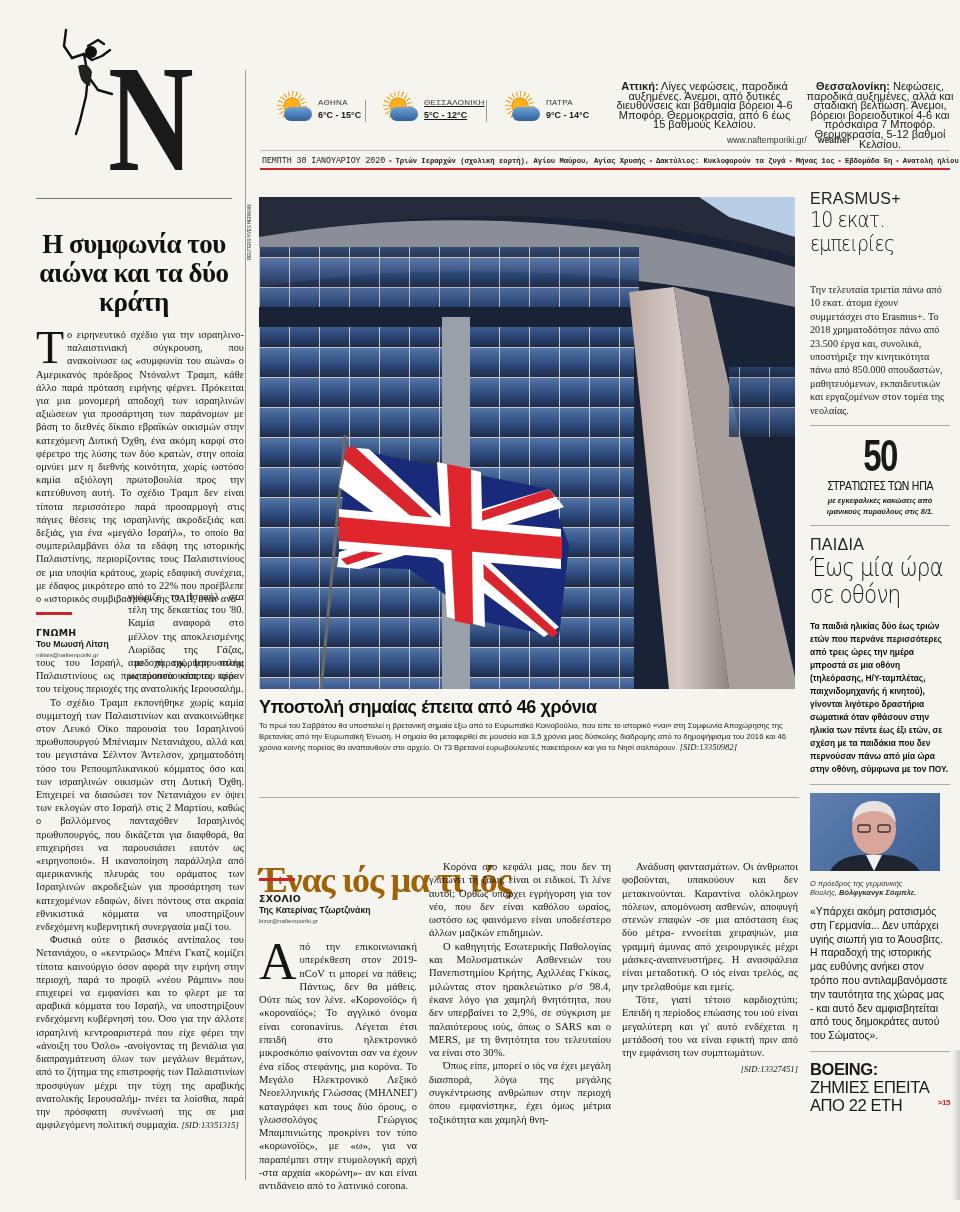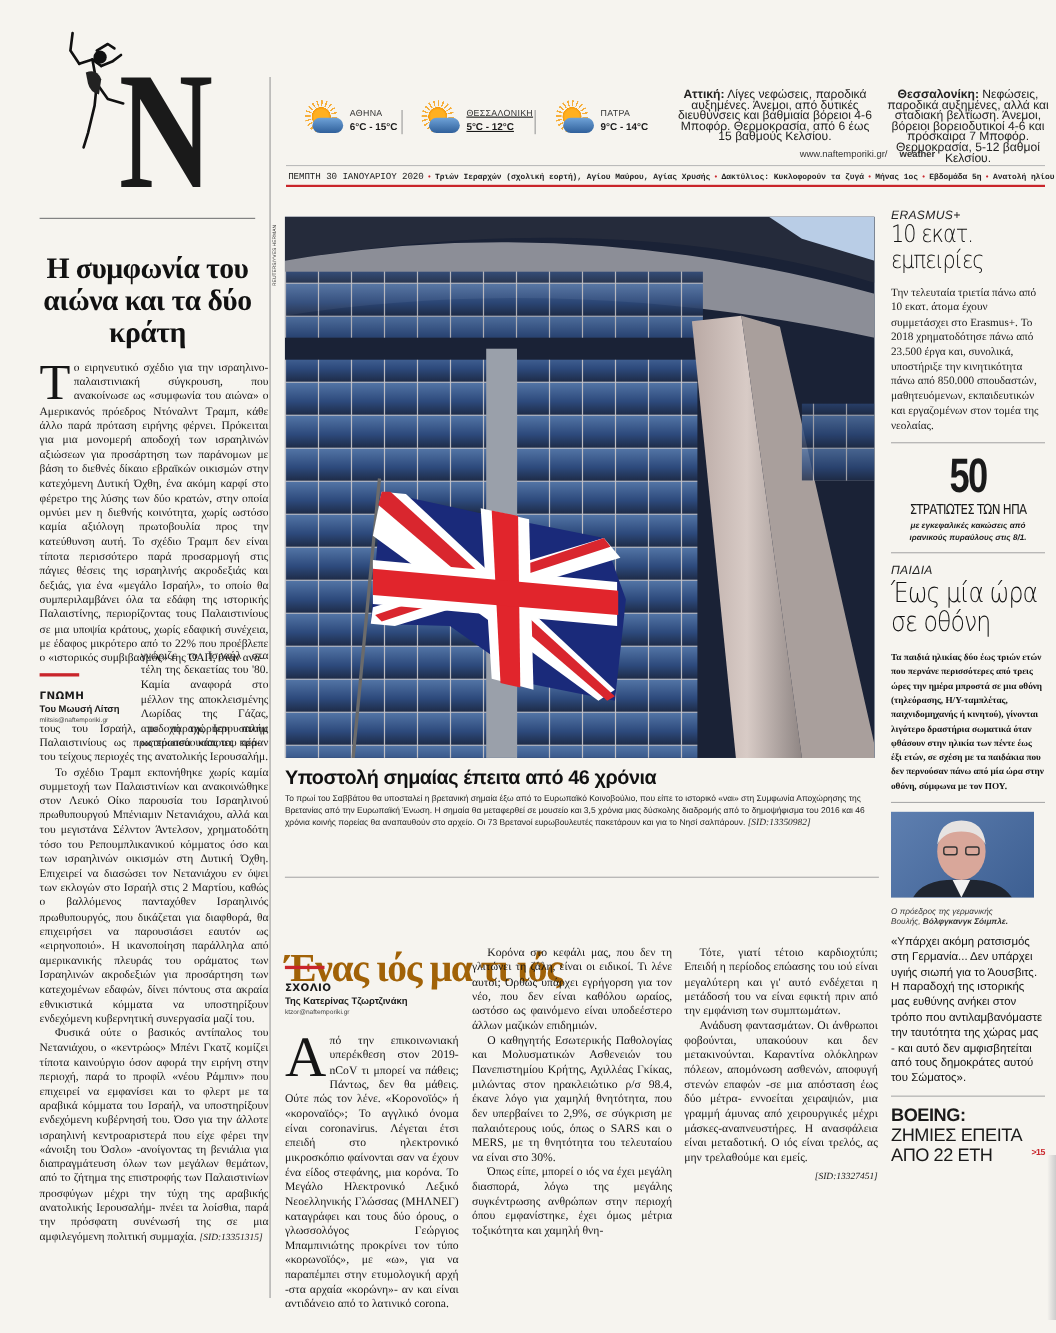--- a/index.html
+++ b/index.html
@@ -58,28 +58,28 @@
   
   #virus-title { left: 259px; top: 828px; font-family: "Liberation Serif", serif; font-size: 36px; color: #a16207; letter-spacing: -1.2px; line-height: 40px; margin-top: 32px; }
   #virus-byline { left: 259px; top: 878px; width: 150px; }
   #virus-col1-start { left: 259px; top: 940px; width: 158px; }
   #virus-col2 { left: 429px; top: 860px; width: 182px; }
   #virus-col3 { left: 622px; top: 860px; width: 176px; }
   .vbody { font-size: 10.6px; line-height: 13.3px; }
 
   
   #right-col { left: 810px; top: 190px; width: 140px; }
-  .kicker { font-family: "Liberation Sans", sans-serif; font-size: 11px; letter-spacing: .3px; color: #222; font-style: italic; }
+  .kicker { font-family: "Liberation Sans", sans-serif; font-size: 16px; letter-spacing: .3px; color: #222; }
   .rc-title { font-family: "DejaVu Sans", sans-serif; font-size: 22px; line-height: 24px; font-weight: 300; color: #111; letter-spacing: -1px; transform: scaleX(.86); transform-origin: left; white-space: nowrap; }
-  .rc-body { font-family: "Liberation Serif", serif; font-size: 10.2px; line-height: 13.4px; color: #1a1a1a; margin-top: 10px; }
+  .rc-body { font-family: "Liberation Serif", serif; font-size: 10.2px; line-height: 13.4px; color: #1a1a1a; margin-top: 27px; }
   .rc-rule { height: 1px; background: #aaa; margin: 8px 0; }
   #big-number { font-family: "Liberation Sans", sans-serif; font-weight: bold; font-size: 44px; line-height: 44px; text-align: center; transform: scaleX(.75); letter-spacing: -2px; }
   #big-number-label { font-family: "DejaVu Sans", sans-serif; font-size: 12.5px; text-align: center; letter-spacing: -.8px; transform: scaleX(.86); white-space: nowrap; }
   #big-number-desc { font-family: "Liberation Sans", sans-serif; font-size: 7.4px; font-weight: bold; font-style: italic; text-align: center; line-height: 11px; margin-top: 2px; }
-  .rc-body-sans { font-family: Liberation Serif, serif; font-weight: bold; font-size: 8.4px; line-height: 13px; margin-top: 12px; color: #111; }
+  .rc-body-sans { font-family: Liberation Sans, sans-serif; font-weight: bold; font-size: 8.4px; line-height: 13px; margin-top: 12px; color: #111; }
   #portrait { width: 130px; height: 78px; margin-top: 4px; background: linear-gradient(135deg,#5e7fb0,#3d5f92); position: relative; overflow: hidden; }
   #portrait-caption { font-family: "Liberation Sans", sans-serif; font-size: 7.5px; font-style: italic; line-height: 9px; color: #333; margin-top: 8px; }
   #quote { font-family: "Liberation Sans", sans-serif; font-size: 10.4px; line-height: 13.8px; color: #111; margin-top: 8px; }
   #boeing { margin-top: 8px; font-family: "Liberation Sans", sans-serif; font-size: 16.5px; line-height: 18px; letter-spacing: -.4px; }
   #boeing b { font-weight: bold; display: block; }
   #boeing-page { position: absolute; right: 0; bottom: 2px; font-family: "Liberation Sans", sans-serif; font-size: 8px; color: #c9252b; font-weight: bold; }
   #right-edge { right: 0; top: 1050px; width: 8px; height: 150px; background: linear-gradient(90deg, transparent, #ccc); }
 </style>
 </head>
 <body>
@@ -227,22 +227,22 @@
 </div>
 <div class="abs body-text vbody" id="virus-col1-start">
   <span class="dropcap" style="font-size:52px;line-height:42px;">Α</span><span>πό την επικοινωνιακή υπερέκθεση στον 2019-nCoV τι μπορεί να πάθεις; Πάντως, δεν θα μάθεις. Ούτε πώς τον λένε. «Κορονοϊός» ή «κορoναϊός»; Το αγγλικό όνομα είναι coronavirus. Λέγεται έτσι επειδή στο ηλεκτρονικό μικροσκόπιο φαίνονται σαν να έχουν ένα είδος στεφάνης, μια κορόνα. Το Μεγάλο Ηλεκτρονικό Λεξικό Νεοελληνικής Γλώσσας (ΜΗΛΝΕΓ) καταγράφει και τους δύο όρους, ο γλωσσολόγος Γεώργιος Μπαμπινιώτης προκρίνει τον τύπο «κορωνοϊός», με «ω», για να παραπέμπει στην ετυμολογική αρχή -στα αρχαία «κορώνη»- αν και είναι αντιδάνειο από το λατινικό corona.</span>
 </div>
 <div class="abs body-text vbody" id="virus-col2">
   <p class="indent">Κορόνα στο κεφάλι μας, που δεν τη γλιτώνει τη ζάλη, είναι οι ειδικοί. Τι λένε αυτοί; Ορθώς υπάρχει εγρήγορση για τον νέο, που δεν είναι καθόλου ωραίος, ωστόσο ως φαινόμενο είναι υποδεέστερο άλλων μαζικών επιδημιών.</p>
   <p class="indent">Ο καθηγητής Εσωτερικής Παθολογίας και Μολυσματικών Ασθενειών του Πανεπιστημίου Κρήτης, Αχιλλέας Γκίκας, μιλώντας στον ηρακλειώτικο ρ/σ 98.4, έκανε λόγο για χαμηλή θνητότητα, που δεν υπερβαίνει το 2,9%, σε σύγκριση με παλαιότερους ιούς, όπως ο SARS και ο MERS, με τη θνητότητα του τελευταίου να είναι στο 30%.</p>
   <p class="indent">Όπως είπε, μπορεί ο ιός να έχει μεγάλη διασπορά, λόγω της μεγάλης συγκέντρωσης ανθρώπων στην περιοχή όπου εμφανίστηκε, έχει όμως μέτρια τοξικότητα και χαμηλή θνη-</p>
 </div>
 <div class="abs body-text vbody" id="virus-col3">
+  <p class="indent">Ανάδυση φαντασμάτων. Οι άνθρωποι φοβούνται, υπακούουν και δεν μετακινούνται. Καραντίνα ολόκληρων πόλεων, απομόνωση ασθενών, αποφυγή στενών επαφών -σε μια απόσταση έως δύο μέτρα- εννοείται χειραψιών, μια γραμμή άμυνας από χειρουργικές μέχρι μάσκες-αναπνευστήρες. Η ανασφάλεια είναι μεταδοτική. Ο ιός είναι τρελός, ας μην τρελαθούμε και εμείς.</p>
   <p class="indent">Τότε, γιατί τέτοιο καρδιοχτύπι; Επειδή η περίοδος επώασης του ιού είναι μεγαλύτερη και γι' αυτό ενδέχεται η μετάδοσή του να είναι εφικτή πριν από την εμφάνιση των συμπτωμάτων.</p>
-  <p class="indent">Ανάδυση φαντασμάτων. Οι άνθρωποι φοβούνται, υπακούουν και δεν μετακινούνται. Καραντίνα ολόκληρων πόλεων, απομόνωση ασθενών, αποφυγή στενών επαφών -σε μια απόσταση έως δύο μέτρα- εννοείται χειραψιών, μια γραμμή άμυνας από χειρουργικές μέχρι μάσκες-αναπνευστήρες. Η ανασφάλεια είναι μεταδοτική. Ο ιός είναι τρελός, ας μην τρελαθούμε και εμείς.</p>
   <p class="sid" style="text-align:right;margin-top:4px;">[SID:13327451]</p>
 </div>
 
 <div class="abs" id="right-col">
   <div class="kicker">ERASMUS+</div>
   <div class="rc-title">10 εκατ.</div>
   <div class="rc-title">εμπειρίες</div>
   <p class="rc-body">Την τελευταία τριετία πάνω από 10 εκατ. άτομα έχουν συμμετάσχει στο Erasmus+. Το 2018 χρηματοδότησε πάνω από 23.500 έργα και, συνολικά, υποστήριξε την κινητικότητα πάνω από 850.000 σπουδαστών, μαθητευόμενων, εκπαιδευτικών και εργαζομένων στον τομέα της νεολαίας.</p>
   <div class="rc-rule"></div>
   <div id="big-number">50</div>

